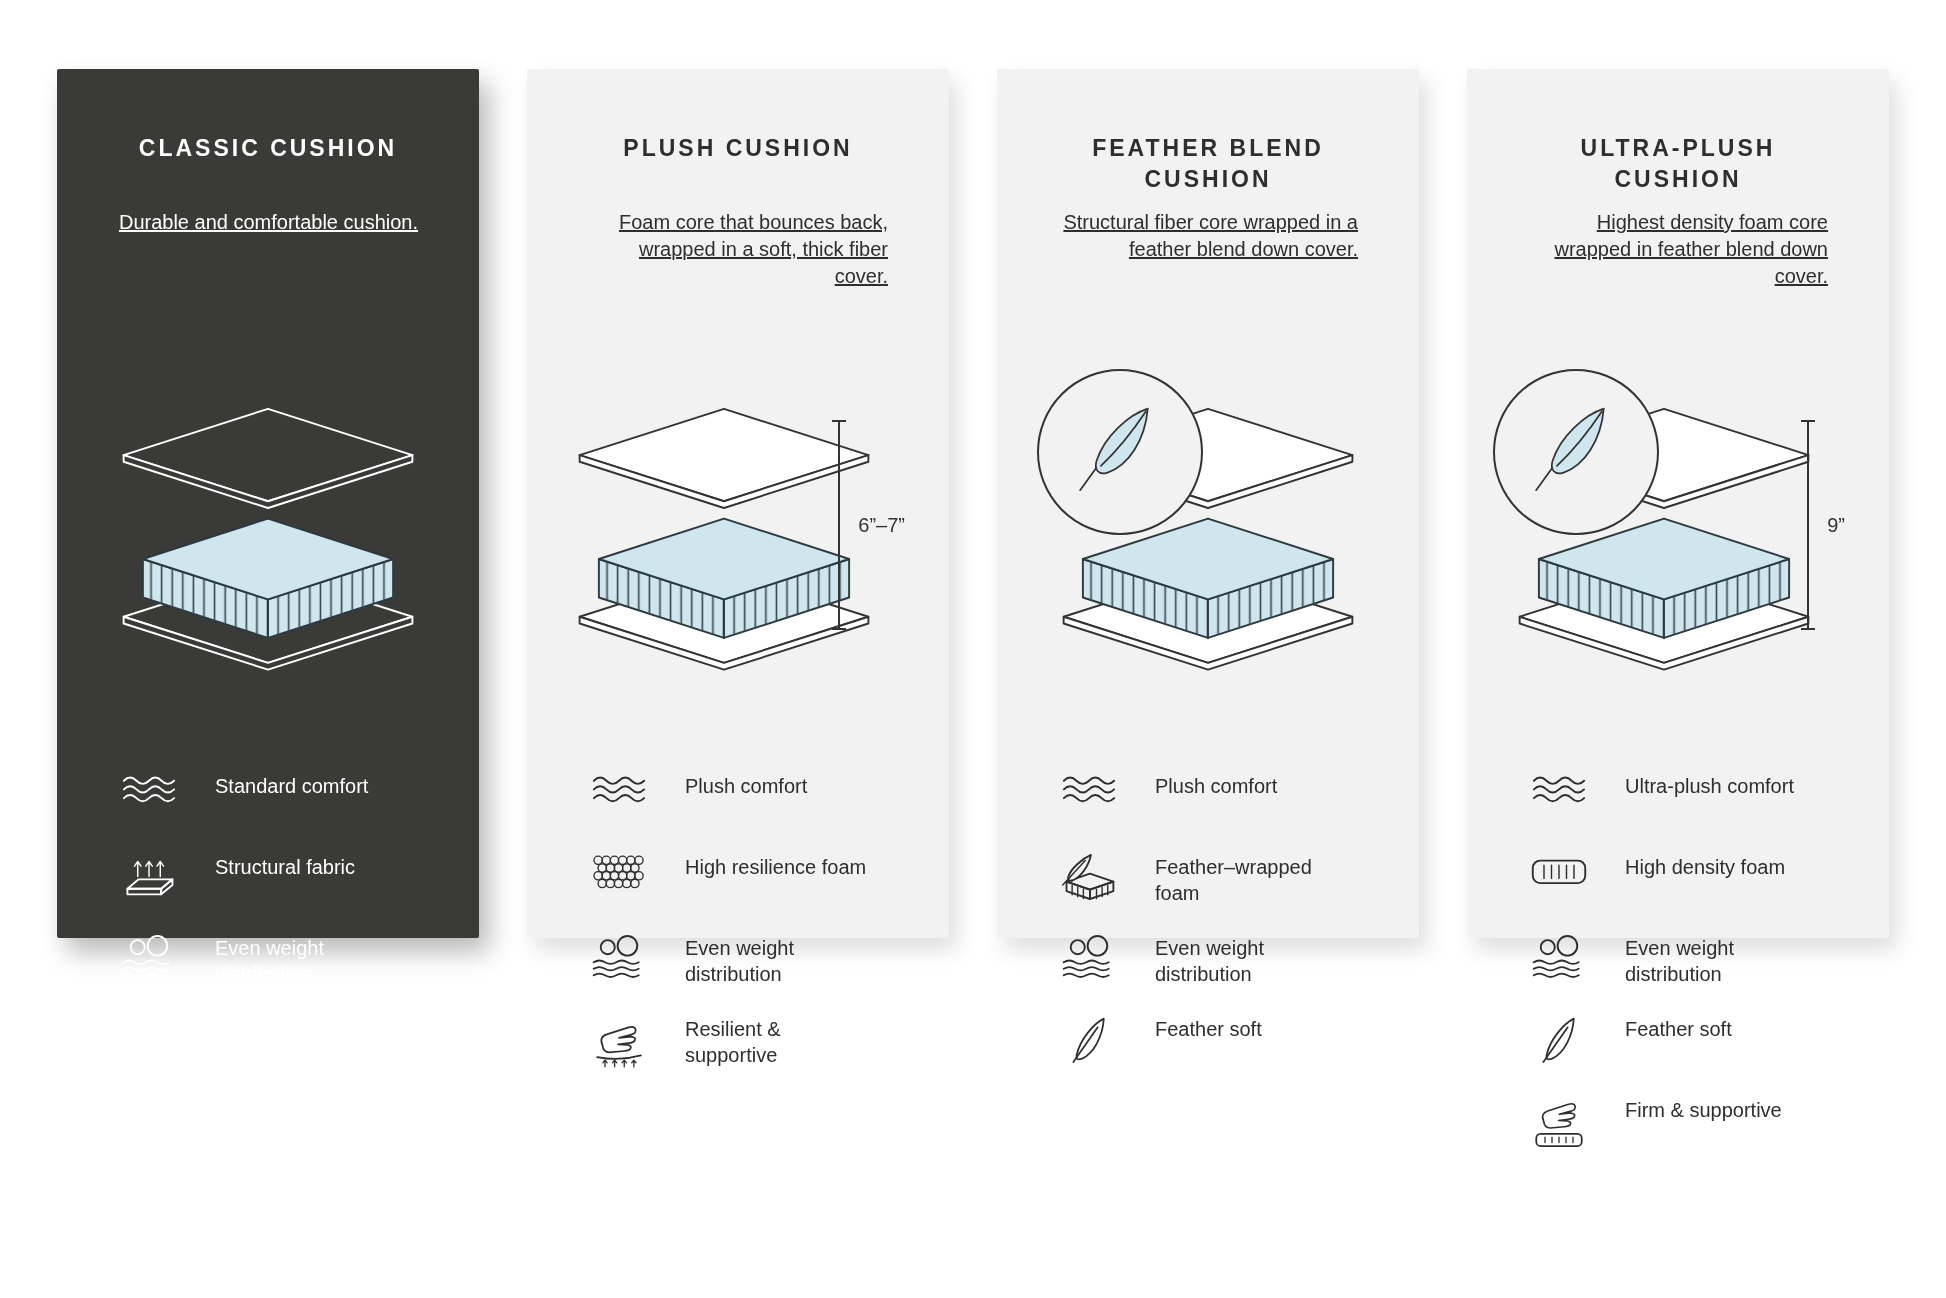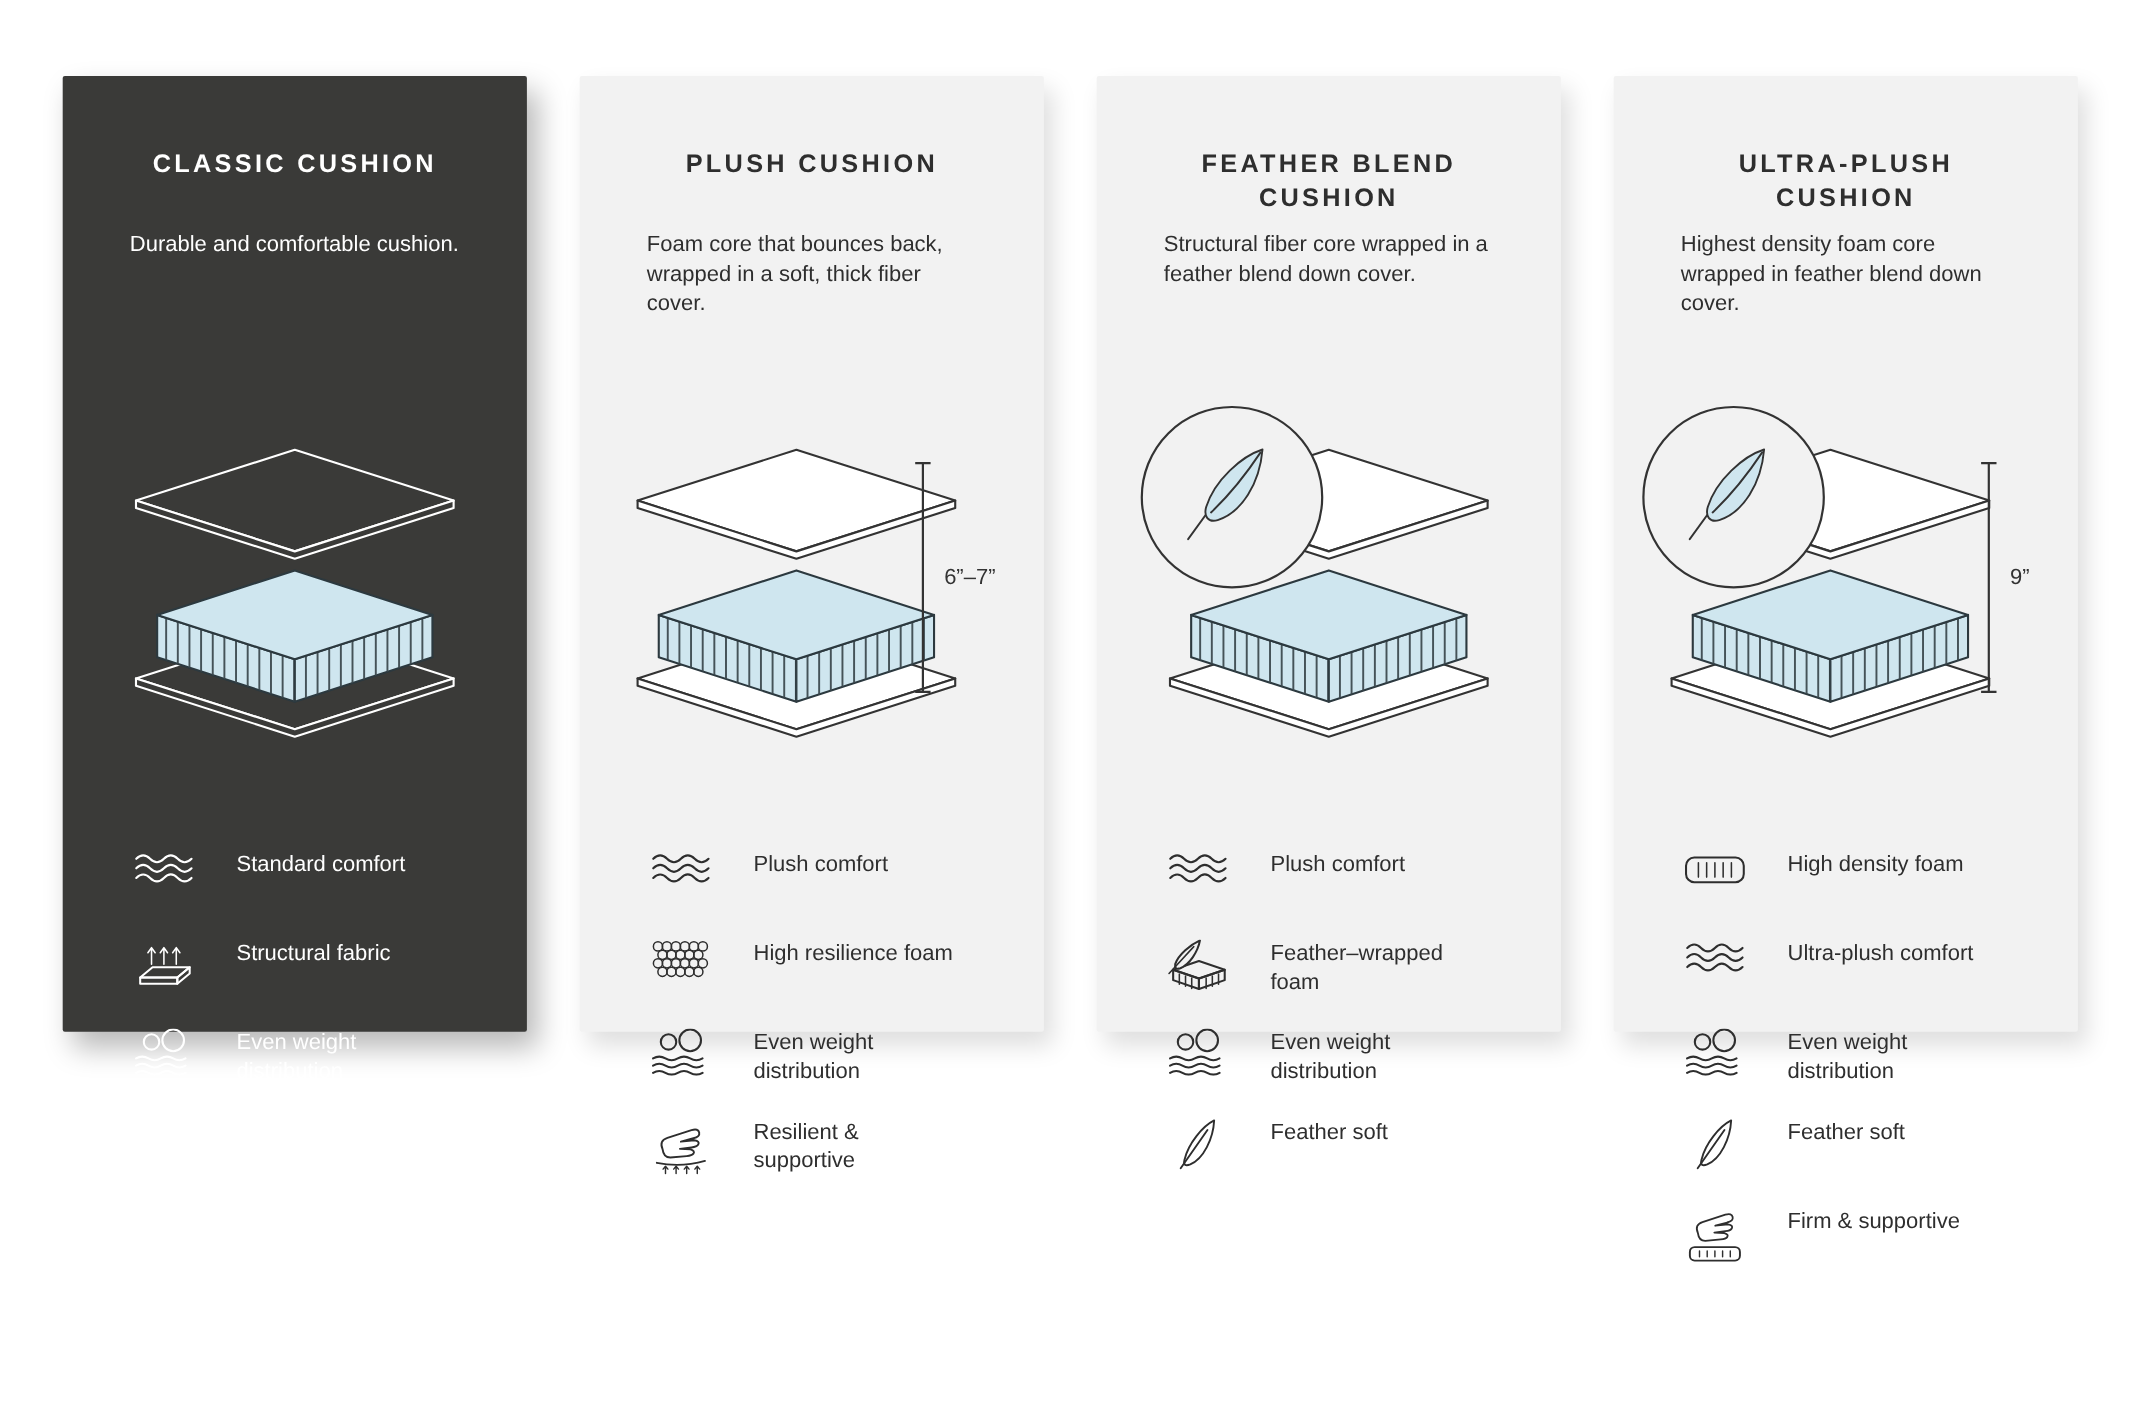--- a/index.html
+++ b/index.html
@@ -21,22 +21,22 @@
   .panel--light{
     background:var(--light-panel-bg,#f2f2f2);
     color:var(--text-dark,#2e2e2e);
     box-shadow:8px 12px 22px rgba(0,0,0,.13);
   }
   .p-title{
     margin:0 auto;text-align:center;font-size:23px;font-weight:bold;
     letter-spacing:3px;line-height:1.35;min-height:70px;max-width:300px;
   }
   .p-desc{
-    text-align:left;font-size:20px;line-height:1.35;
-    margin:6px auto 0;max-width:300px;min-height:132px;
+    text-align:right;font-size:20px;line-height:1.35;
+    margin:6px auto 0;max-width:300px;min-height:132px;text-decoration:underline;
   }
   .diagram{position:relative;margin-top:64px;height:352px;}
   .cushion-svg{display:block;margin:8px auto 0;width:308px;}
   .diagram--shift .cushion-svg{transform:translateX(-14px);}
   .plate path{
     fill:var(--plate-fill,#ffffff);stroke:var(--stroke-col,#333333);
     stroke-width:2;stroke-linejoin:round;
   }
   .panel--dark{--plate-fill:var(--dark-panel-bg,#3a3a38);--stroke-col:#ffffff;}
   .panel--light{--plate-fill:#ffffff;--stroke-col:var(--outline-dark,#333333);}
@@ -373,36 +373,36 @@
         <svg viewBox="0 0 20 212" width="20" height="212">
           <path d="M3 2 H17 M10 2 V210 M3 210 H17"></path>
         </svg>
         <span class="dim-label">9”</span>
       </div>
     </div>
 
     <div class="features">
       <div class="feature">
         <span class="f-icon">
-          <svg viewBox="0 0 64 38" width="60">
-            <rect x="4" y="7" width="56" height="24" rx="8"></rect>
-            <path class="thin" d="M16 12 V26 M24 12 V26 M32 12 V26 M40 12 V26 M48 12 V26"></path>
-          </svg>
-        </span>
-        <span class="f-label">High density foam</span>
-      </div>
-      <div class="feature">
-        <span class="f-icon">
           <svg viewBox="0 0 60 34" width="58">
             <path d="M4 8 Q10.5 1.5 17 8 T30 8 T43 8 T56 8"></path>
             <path d="M4 17 Q10.5 10.5 17 17 T30 17 T43 17 T56 17"></path>
             <path d="M4 26 Q10.5 19.5 17 26 T30 26 T43 26 T56 26"></path>
           </svg>
         </span>
         <span class="f-label">Ultra-plush comfort</span>
+      </div>
+      <div class="feature">
+        <span class="f-icon">
+          <svg viewBox="0 0 64 38" width="60">
+            <rect x="4" y="7" width="56" height="24" rx="8"></rect>
+            <path class="thin" d="M16 12 V26 M24 12 V26 M32 12 V26 M40 12 V26 M48 12 V26"></path>
+          </svg>
+        </span>
+        <span class="f-label">High density foam</span>
       </div>
       <div class="feature">
         <span class="f-icon">
           <svg viewBox="0 0 64 46" width="60">
             <circle cx="20" cy="13" r="7.5"></circle>
             <circle cx="41" cy="11.5" r="10.5"></circle>
             <path d="M5 29 Q11 25.5 17 29 T29 29 T41 29 T53 29"></path>
             <path d="M5 36 Q11 32.5 17 36 T29 36 T41 36 T53 36"></path>
             <path d="M5 43 Q11 39.5 17 43 T29 43 T41 43 T53 43"></path>
           </svg>

